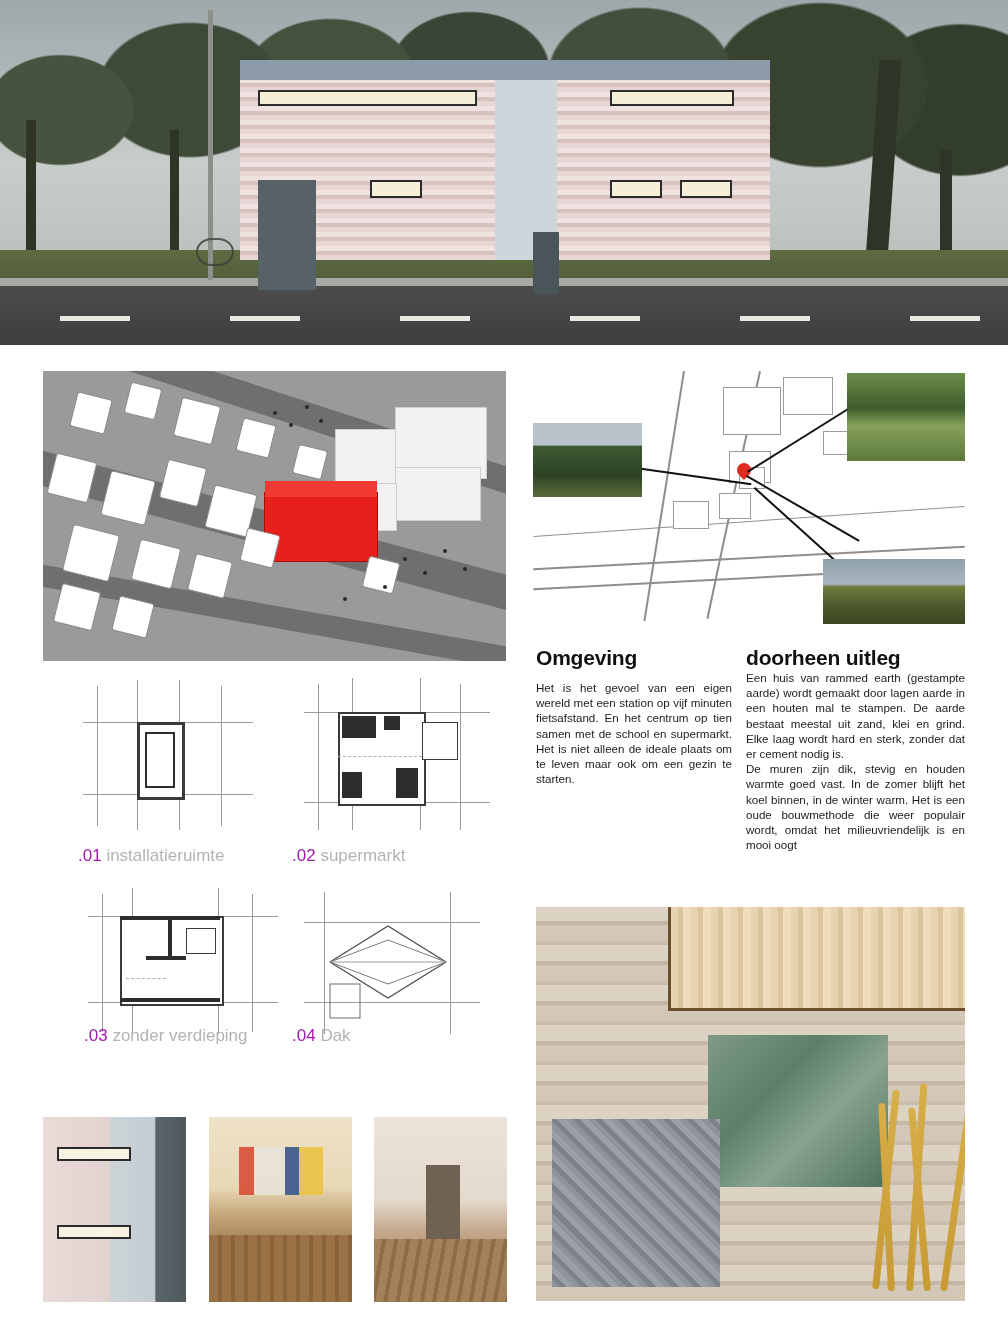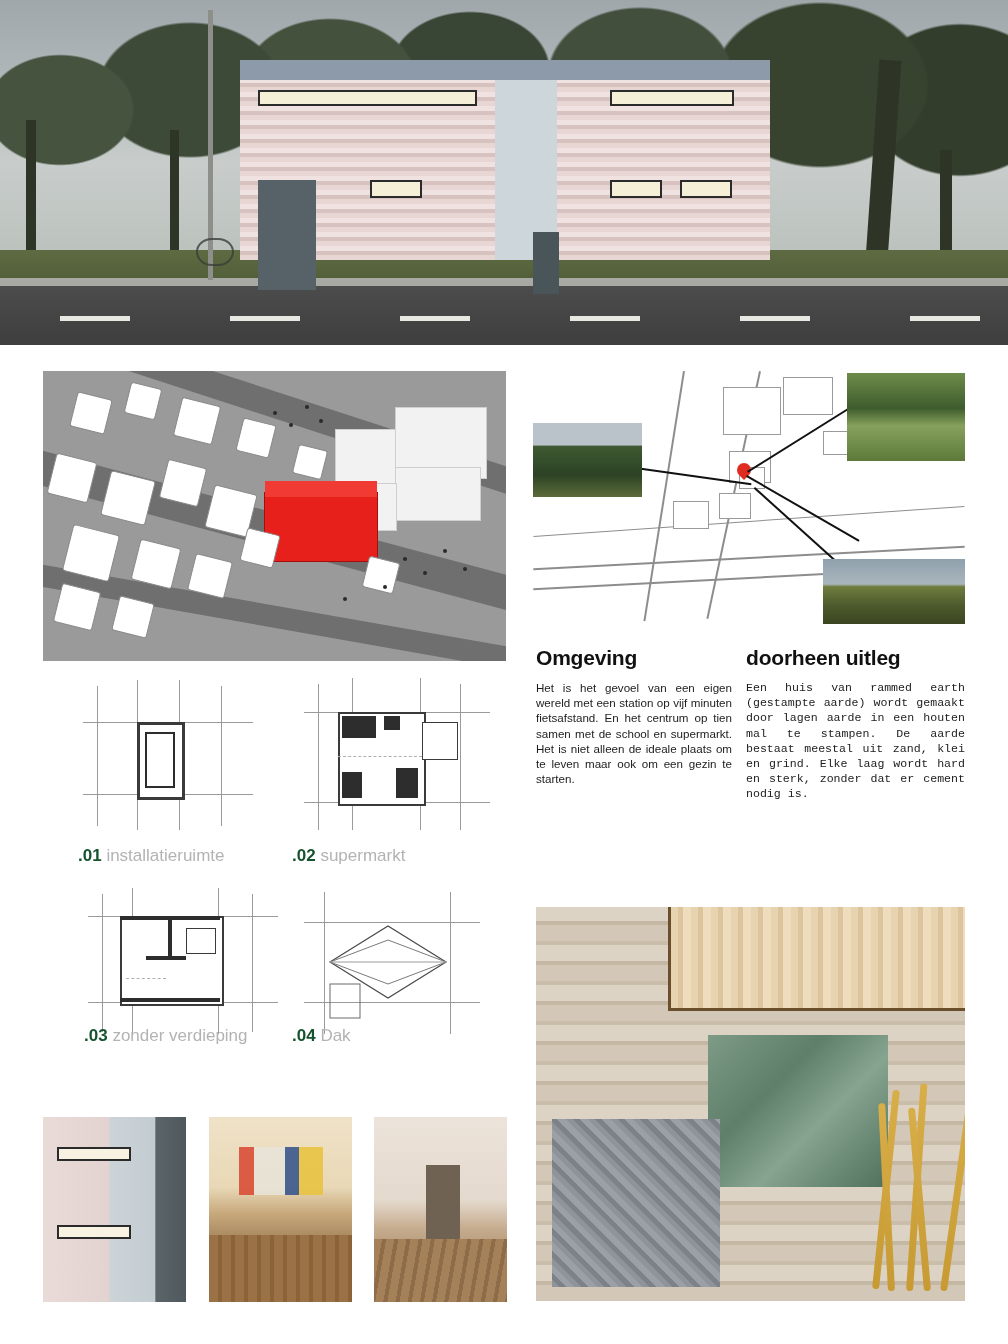--- a/index.html
+++ b/index.html
@@ -70,21 +70,21 @@
   #materiaal-col{position:absolute;left:746px;top:646px;width:219px;}
   .col-body p{margin:0;}
 
   
   .plan{position:absolute;background:#fff;overflow:hidden;}
   .pl-line{position:absolute;background:#9a9a9a;}
   .pl-wall{position:absolute;background:#2d2d2d;}
   .pl-room{position:absolute;border:1px solid #3a3a3a;background:#fff;}
   .pl-dash{position:absolute;border-top:1px dashed #b0b0b0;}
   .plan-caption{position:absolute;font-size:17px;}
-  .cap-num{color:#14532d;font-weight:bold;}
+  .cap-num{color:#a21caf;font-weight:normal;}
   .cap-txt{color:#b3b3b3;}
 
   
   .bphoto{position:absolute;overflow:hidden;}
   .bp1{background:linear-gradient(90deg,#e9dbd8 0%,#e3d3d0 46%,#ccd4d8 47%,#c3ccd1 78%,#5a6469 79%,#4e585d 100%);}
   .bp1 .stripe{position:absolute;left:14px;width:70px;height:10px;background:#f7f2e2;border:2px solid #2b2b2b;}
   .bp2{background:linear-gradient(#f0e2c8 0%,#e8d8b6 38%,#c8a97c 52%,#8a6a46 78%,#6a5236 100%);}
   .bp3{background:linear-gradient(#ece3da 0%,#e4d9cd 45%,#c7ad90 60%,#9b7c58 85%,#7a5f40 100%);}
 
   
@@ -206,22 +206,23 @@
 
   <div id="omgeving-col">
     <div class="col-title">Omgeving</div>
     <div class="col-body" style="margin-top:10px;">
       <p>Het is het gevoel van een eigen wereld met een station op vijf minuten fietsafstand. En het centrum op tien samen met de school en supermarkt. Het is niet alleen de ideale plaats om te leven maar ook om een gezin te starten.</p>
     </div>
   </div>
 
   <div id="materiaal-col">
     <div class="col-title">doorheen uitleg</div>
-    <div class="col-body" style="margin-top:10px;font-family:Liberation Mono, monospace;">
+    <div class="col-body" style="">
       <p>Een huis van rammed earth (gestampte aarde) wordt gemaakt door lagen aarde in een houten mal te stampen. De aarde bestaat meestal uit zand, klei en grind. Elke laag wordt hard en sterk, zonder dat er cement nodig is.</p>
+      <p>De muren zijn dik, stevig en houden warmte goed vast. In de zomer blijft het koel binnen, in de winter warm. Het is een oude bouwmethode die weer populair wordt, omdat het milieuvriendelijk is en mooi oogt</p>
     </div>
   </div>
 
   <div class="plan" style="left:75px;top:676px;width:190px;height:160px;">
     <div class="pl-line" style="left:22px;top:10px;width:1px;height:140px;"></div>
     <div class="pl-line" style="left:62px;top:4px;width:1px;height:150px;"></div>
     <div class="pl-line" style="left:104px;top:4px;width:1px;height:150px;"></div>
     <div class="pl-line" style="left:146px;top:10px;width:1px;height:140px;"></div>
     <div class="pl-line" style="left:8px;top:46px;width:170px;height:1px;"></div>
     <div class="pl-line" style="left:8px;top:118px;width:170px;height:1px;"></div>

